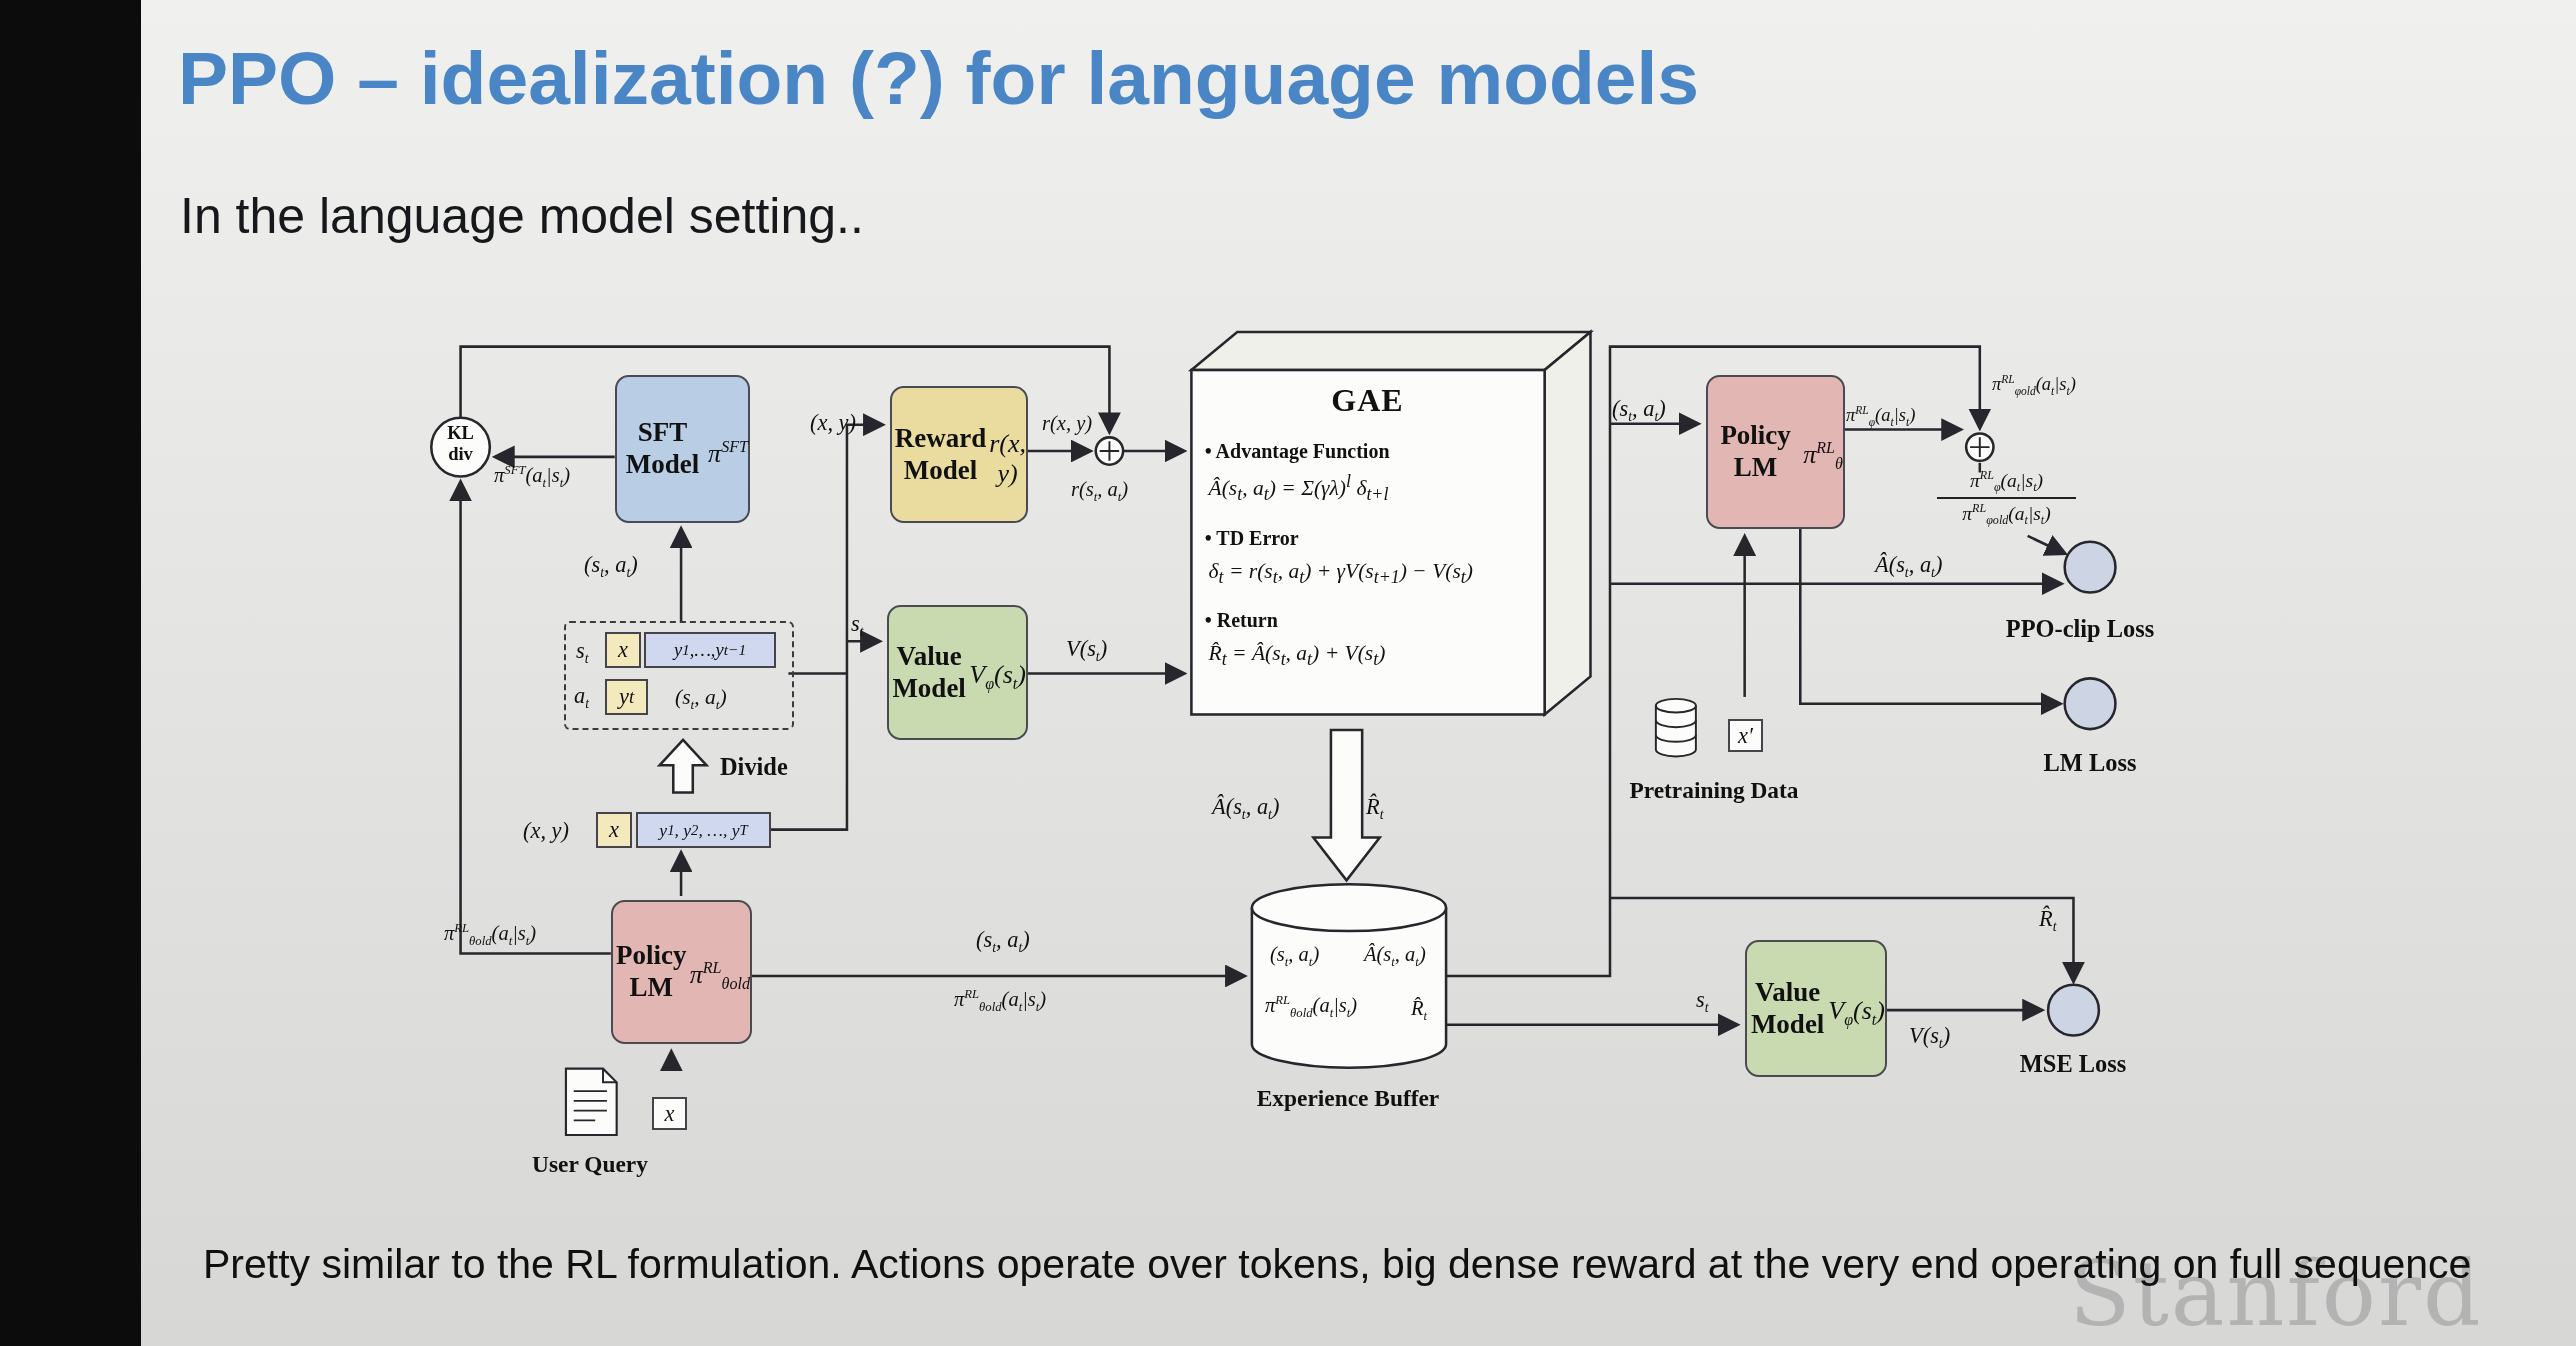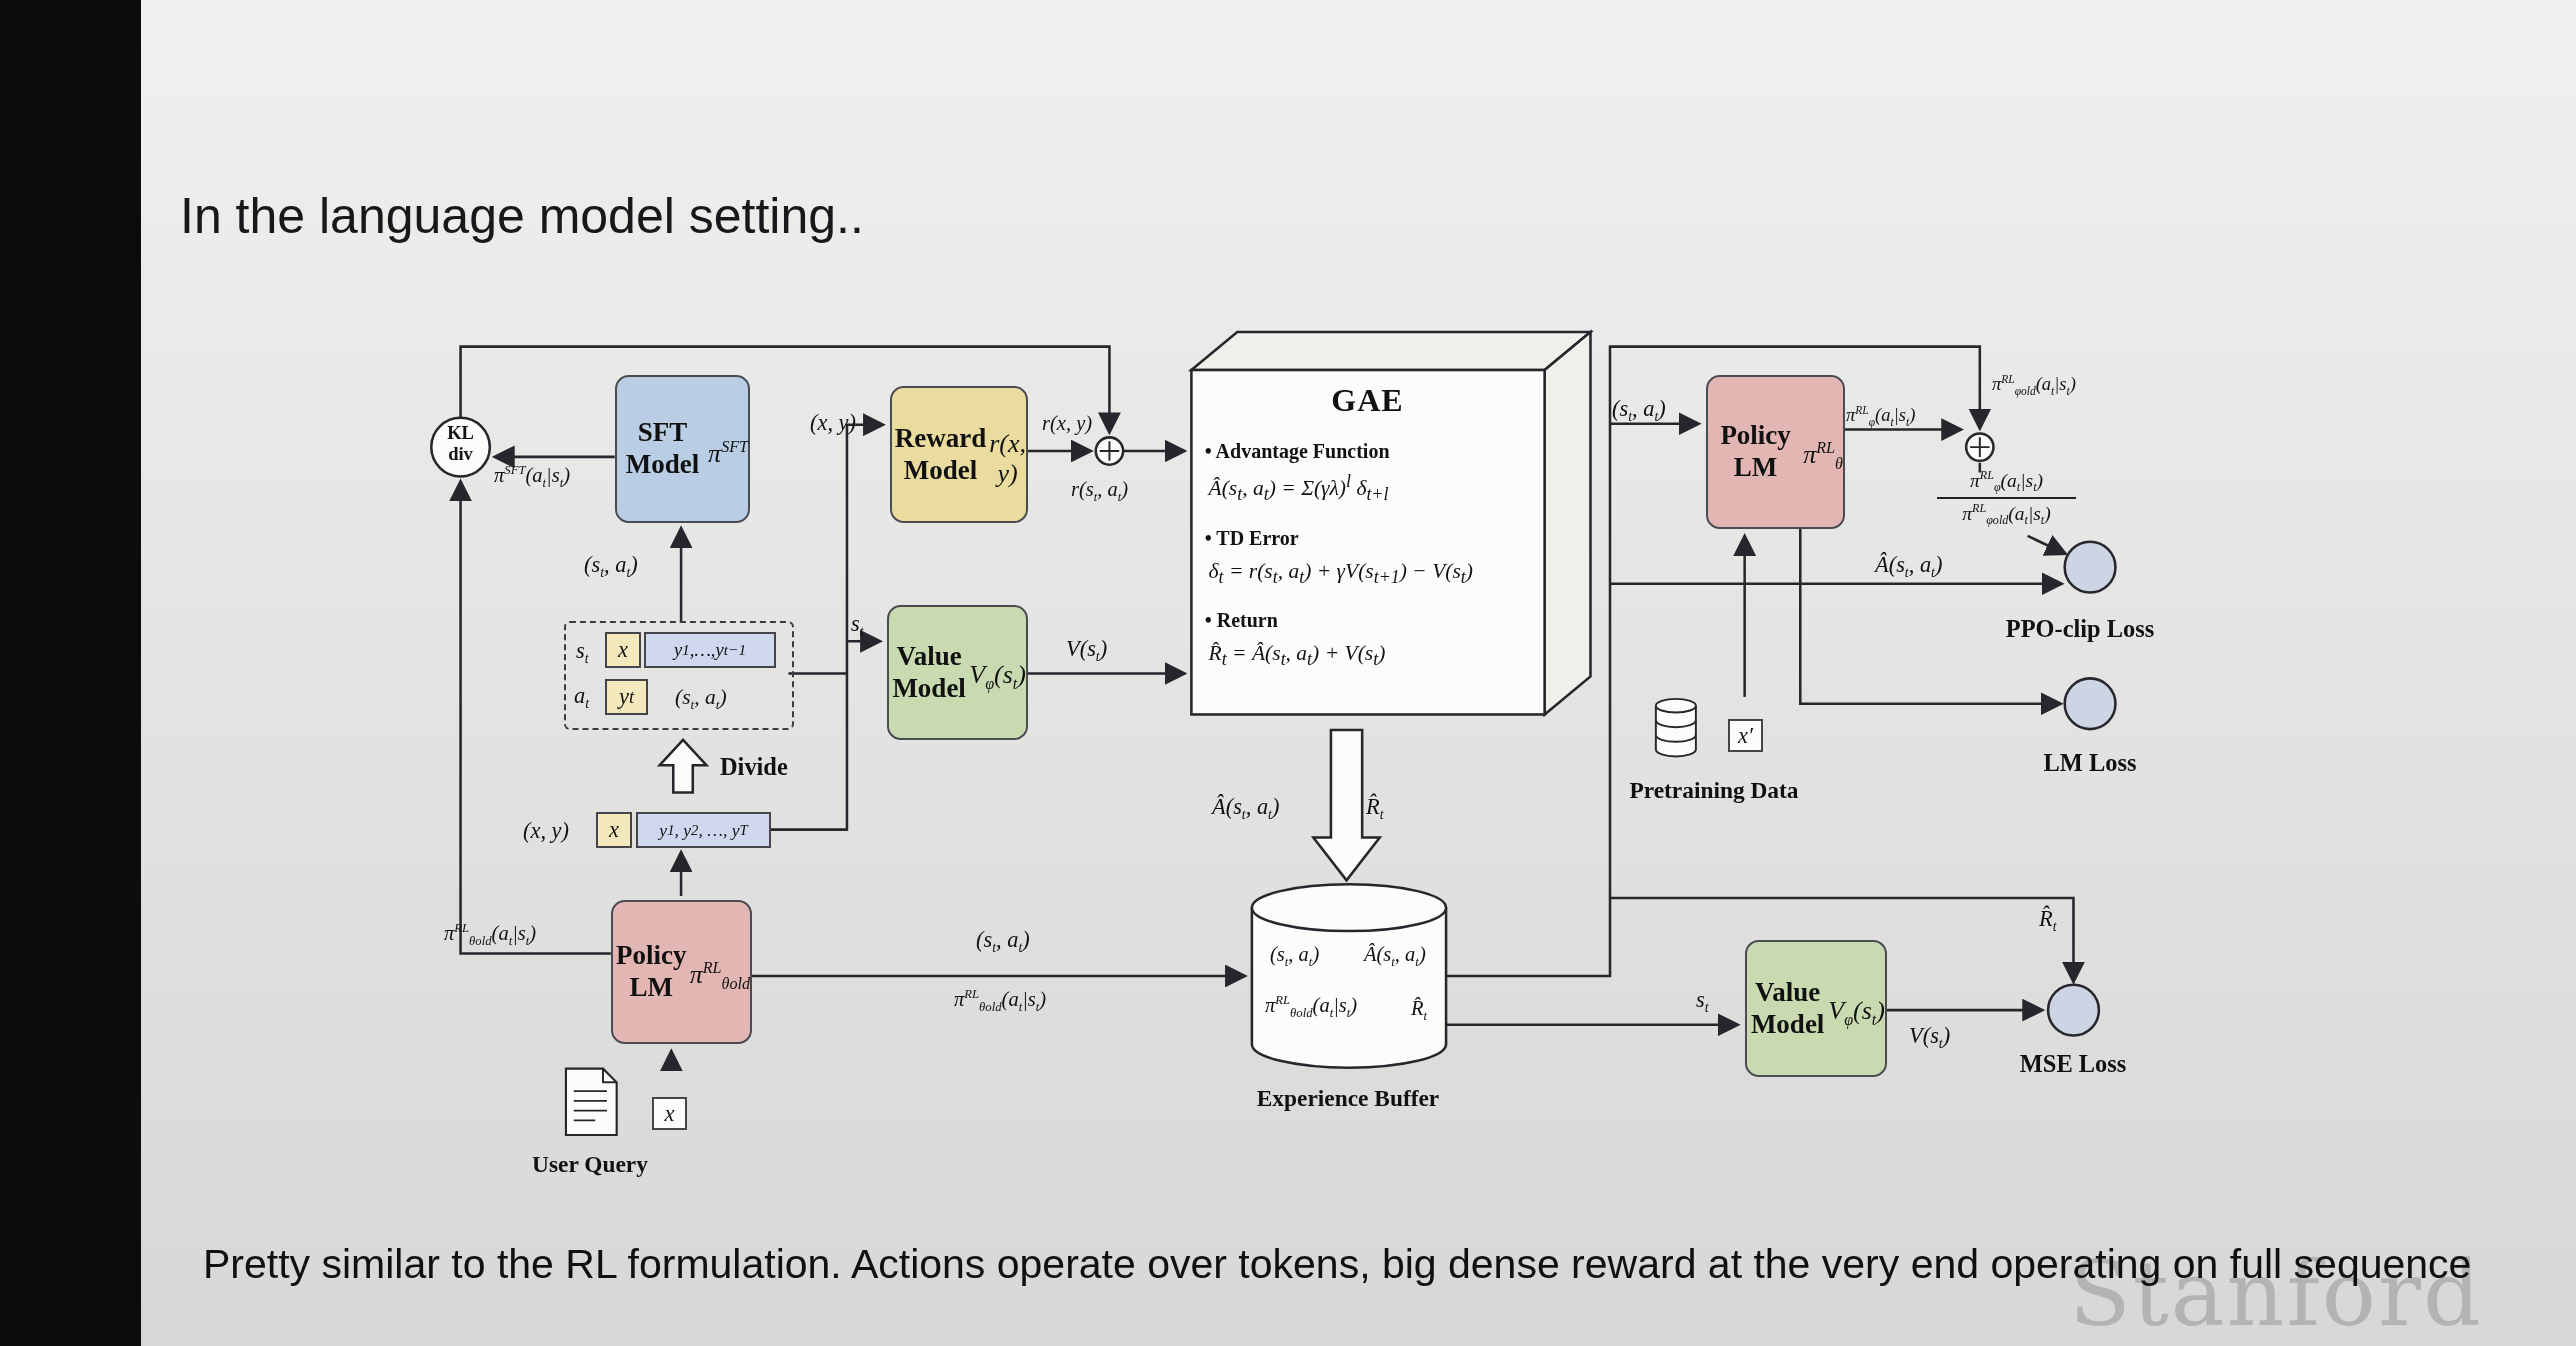--- a/index.html
+++ b/index.html
@@ -47,20 +47,21 @@
   .frac .num{display:block;border-bottom:2px solid #222;padding-bottom:2px;}
   .frac .den{display:block;padding-top:2px;}
   .buftxt{font-size:20.5px;}
 </style>
 </head>
 <body>
 
 <div class="stage">
   <div class="leftbar"></div>
 
+  <div class="title">PPO – idealization (?) for language models</div>
   <div class="subtitle">In the language model setting..</div>
 
   <svg class="layer" width="2576" height="1347" viewBox="0 0 2640 1380">
     <defs>
       <marker id="ah" markerWidth="9" markerHeight="9" refX="7.5" refY="4.5" orient="auto">
         <path d="M0,0 L9,4.5 L0,9 z" fill="#26262c"></path>
       </marker>
     </defs>
 
     <g>

